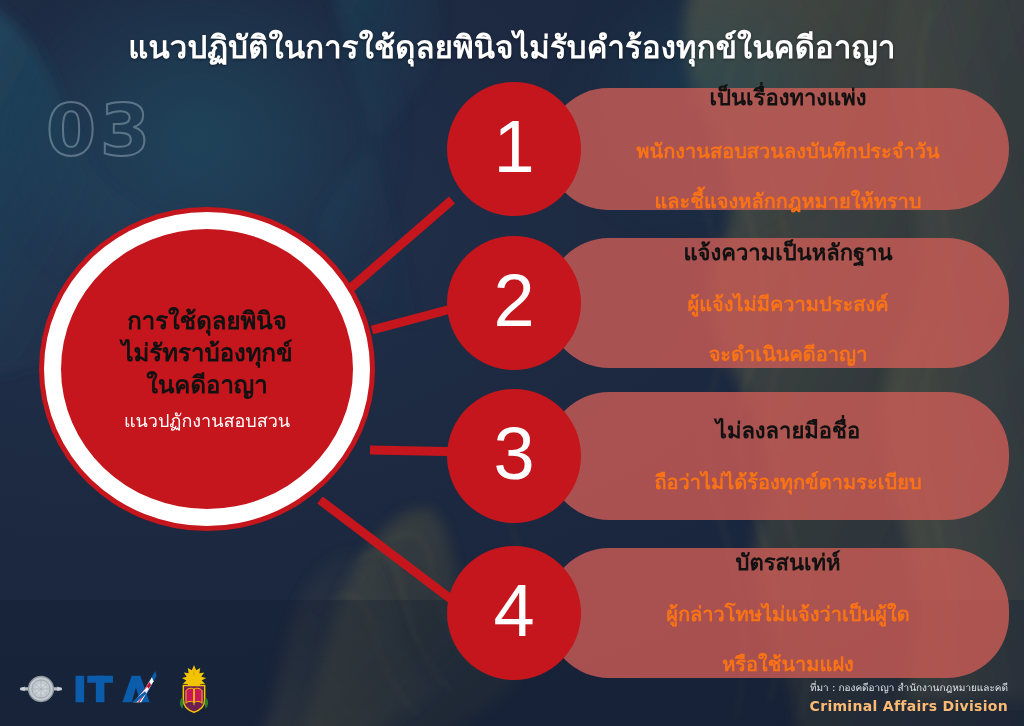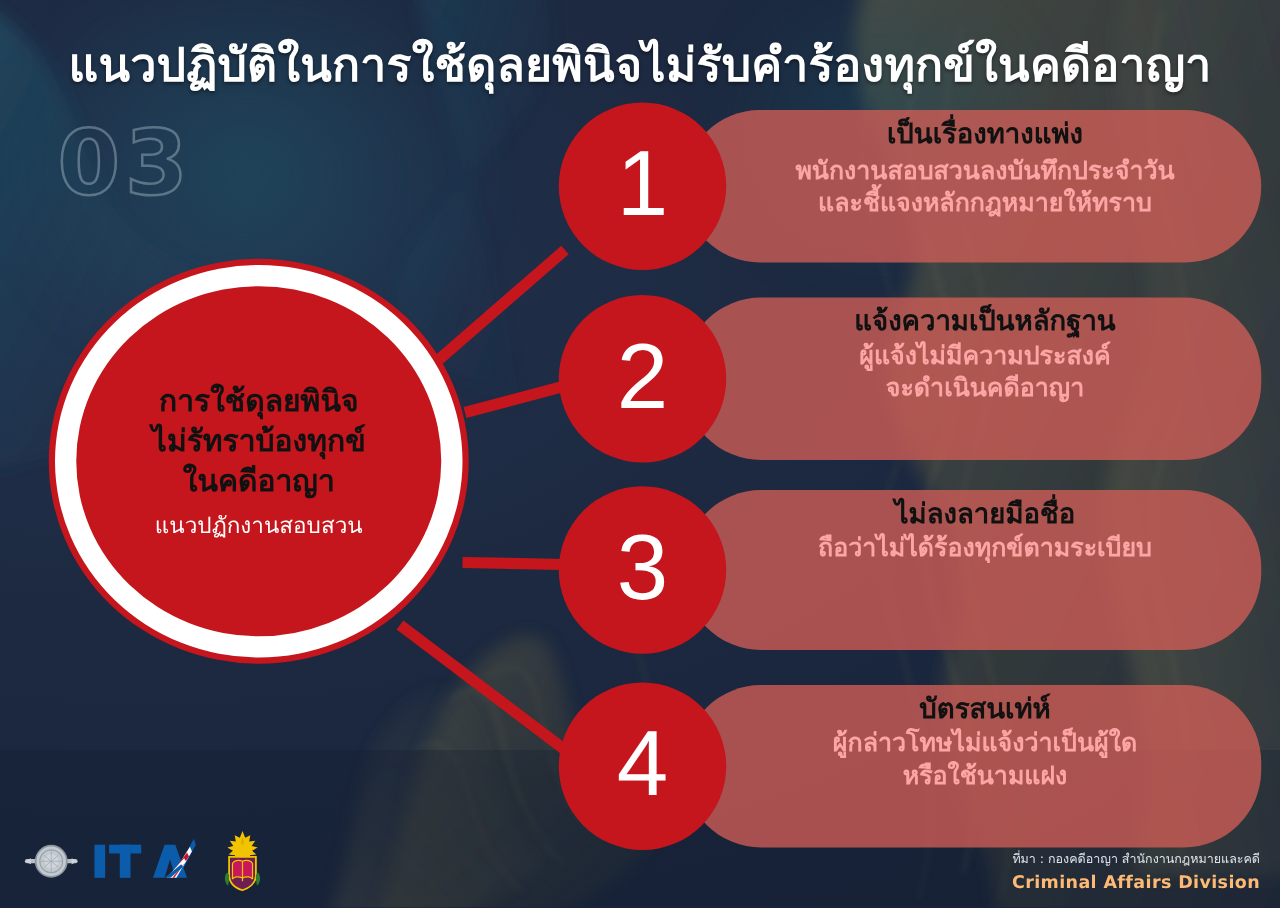--- a/index.html
+++ b/index.html
@@ -30,21 +30,21 @@
     position:absolute; left:52%; top:-10%; width:34%; height:48%;
     background:radial-gradient(55% 55% at 50% 50%, rgba(26,74,92,.45), rgba(26,74,92,0) 72%);
     filter:blur(16px);
   }
 
   
   .title {
     position:absolute; left:0; right:0; top:22px;
     text-align:center;
     color:#ffffff;
-    font-size:37px;
+    font-size:31px;
     font-weight:bold;
     letter-spacing:.2px;
     text-shadow:0 1px 3px rgba(0,0,0,.45);
     z-index:8;
   }
 
   
   .watermark {
     position:absolute; left:46px; top:88px;
     font-size:72px;
@@ -103,37 +103,38 @@
     position:absolute;
     left:100px;
     right:0;
     top:0;
     bottom:0;
     background:rgba(205,92,86,.80);
     border-radius:62px;
     display:flex;
     flex-direction:column;
     align-items:center;
-    justify-content:flex-start;
+    justify-content:center;
     padding:6px 34px 6px 54px;
     text-align:center;
   }
   .pill-head {
     color:#111111;
     font-weight:bold;
     font-size:22px;
     line-height:1.24;
     white-space:nowrap;
   }
   .pill-body {
-    color:#fca5a5;
+    color:#f97316;
     font-weight:bold;
     font-size:20px;
     line-height:1.3;
     white-space:nowrap;
+    margin-top:24px;
   }
   .numcircle {
     position:absolute;
     left:0; top:50%;
     transform:translateY(-50%);
     width:134px; height:134px;
     border-radius:50%;
     background:#c4161c;
     display:flex;
     align-items:center;

